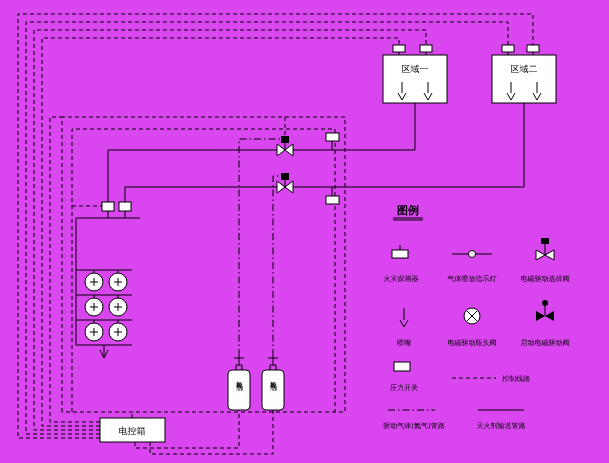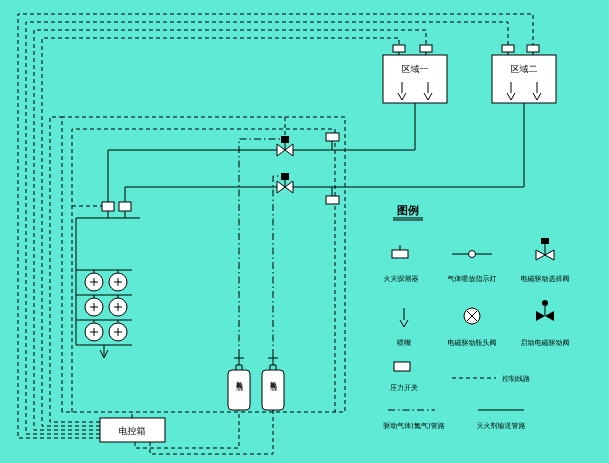--- a/index.html
+++ b/index.html
@@ -1,17 +1,17 @@
 <!DOCTYPE html>
 <html><head>
 <meta charset="utf-8">
 <style>
   * { margin:0; padding:0; box-sizing:border-box; }
   html,body { background:#ffffff; font-family:"DejaVu Sans", sans-serif; }
-  .canvas { position:relative; width:609px; height:463px; background:#5eead4; overflow:hidden; }
+  .canvas { position:relative; width:609px; height:463px; background:#d946ef; overflow:hidden; }
   svg { display:block; }
   .ln     { stroke:#000000; fill:none; stroke-width:1; }
   .dash   { stroke-dasharray:4 3; }
   .dashdot{ stroke-dasharray:7 3 1.5 3; }
   .box    { fill:#ffffff; stroke:#000000; stroke-width:1; }
   .fillb  { fill:#000000; stroke:none; }
   text    { fill:#000000; font-family:"DejaVu Sans", sans-serif; }
   .t7  { font-size:7px; }
   .t9  { font-size:9px; }
   .t11 { font-size:11px; font-weight:bold; }

